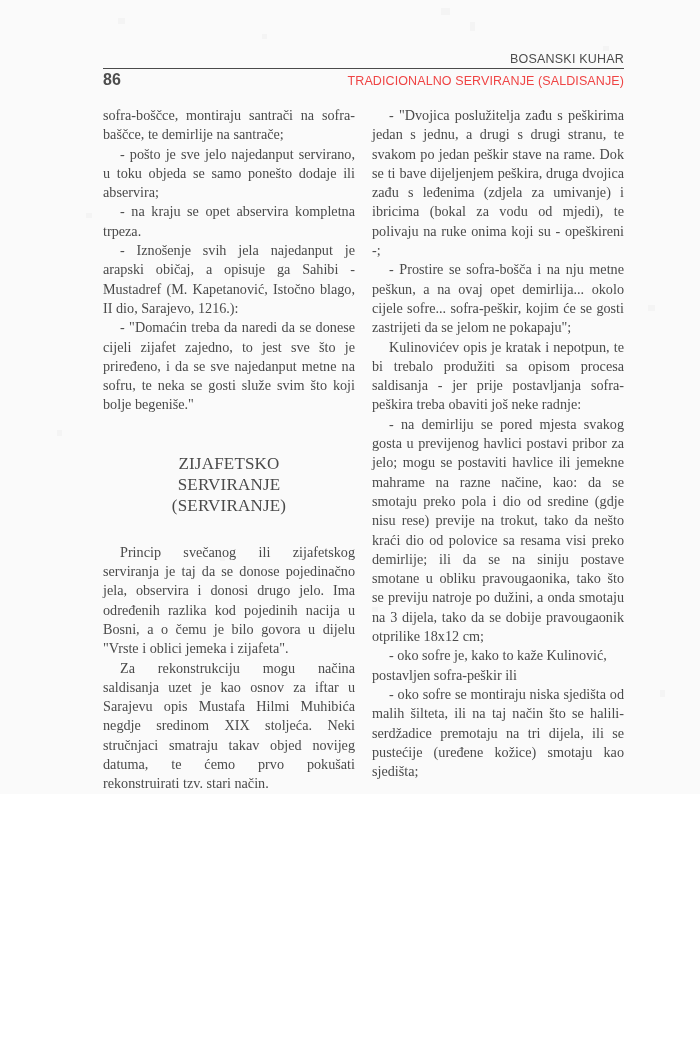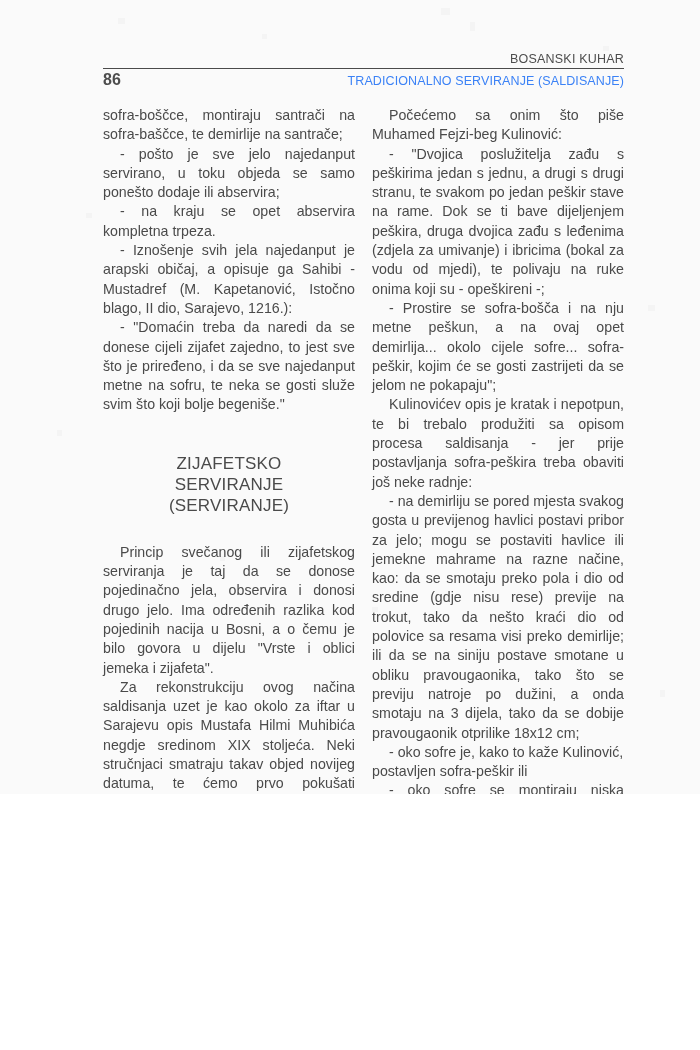--- a/index.html
+++ b/index.html
@@ -47,38 +47,39 @@
     margin-top: 2px;
   }
   .header-folio {
     font-size: 16px;
     font-weight: bold;
     color: #4d4d4d;
     letter-spacing: 0.2px;
   }
   .header-section {
     font-size: 12.5px;
-    color: #3b82f6;
+    color: #ef4444;
     letter-spacing: 0.1px;
     white-space: nowrap;
     text-align: right;
   }
 
   
   .columns {
     position: absolute;
     left: 103px;
     top: 106px;
     width: 521px;
     display: flex;
     gap: 17px;
   }
   .col {
     width: 252px;
     flex: 0 0 252px;
+    font-family: Liberation Serif, serif;
   }
   .col p {
     margin: 0;
     font-size: 14.2px;
     line-height: 19.3px;
     text-align: justify;
     text-justify: inter-word;
     color: #4a4a4a;
     hyphens: none;
   }
@@ -169,25 +170,24 @@
 
       <h2 class="section-heading">
         <span>ZIJAFETSKO</span><br>
         <span>SERVIRANJE</span><br>
         <span>(SERVIRANJE)</span>
       </h2>
 
       <div class="space-after-heading"></div>
 
       <p class="indent">Princip svečanog ili zijafetskog serviranja je taj da se donose pojedinačno jela, observira i donosi drugo jelo. Ima određenih razlika kod pojedinih nacija u Bosni, a o čemu je bilo govora u dijelu "Vrste i oblici jemeka i zijafeta".</p>
-      <p class="indent">Za rekonstrukciju ovog načina saldisanja uzet je kao okolo za iftar u Sarajevu opis Mustafa Hilmi Muhibića negdje sredinom XIX stoljeća. Neki stručnjaci smatraju takav objed novijeg datuma, te ćemo prvo pokušati rekonstruirati tzv. stari način.</p>
+      <p class="indent">Za rekonstrukciju mogu načina saldisanja uzet je kao osnov za iftar u Sarajevu opis Mustafa Hilmi Muhibića negdje sredinom XIX stoljeća. Neki stručnjaci smatraju takav objed novijeg datuma, te ćemo prvo pokušati rekonstruirati tzv. stari način.</p>
     </div>
 
     <div class="col">
-      <p class="indent">Počećemo sa onim što piše Muhamed Fejzi-beg Kulinović:</p>
       <p class="indent">- "Dvojica poslužitelja zađu s peškirima jedan s jednu, a drugi s drugi stranu, te svakom po jedan peškir stave na rame. Dok se ti bave dijeljenjem peškira, druga dvojica zađu s leđenima (zdjela za umivanje) i ibricima (bokal za vodu od mjedi), te polivaju na ruke onima koji su - opeškireni -;</p>
       <p class="indent">- Prostire se sofra-bošča i na nju metne peškun, a na ovaj opet demirlija... okolo cijele sofre... sofra-peškir, kojim će se gosti zastrijeti da se jelom ne pokapaju";</p>
       <p class="indent">Kulinovićev opis je kratak i nepotpun, te bi trebalo produžiti sa opisom procesa saldisanja - jer prije postavljanja sofra-peškira treba obaviti još neke radnje:</p>
       <p class="indent">- na demirliju se pored mjesta svakog gosta u previjenog havlici postavi pribor za jelo; mogu se postaviti havlice ili jemekne mahrame na razne načine, kao: da se smotaju preko pola i dio od sredine (gdje nisu rese) previje na trokut, tako da nešto kraći dio od polovice sa resama visi preko demirlije; ili da se na siniju postave smotane u obliku pravougaonika, tako što se previju natroje po dužini, a onda smotaju na 3 dijela, tako da se dobije pravougaonik otprilike 18x12 cm;</p>
       <p class="indent lastline-left">- oko sofre je, kako to kaže Kulinović, postavljen sofra-peškir ili</p>
       <p class="indent">- oko sofre se montiraju niska sjedišta od malih šilteta, ili na taj način što se halili-serdžadice premotaju na tri dijela, ili se pustećije (uređene kožice) smotaju kao sjedišta;</p>
     </div>
 
   </div>
 </div>

